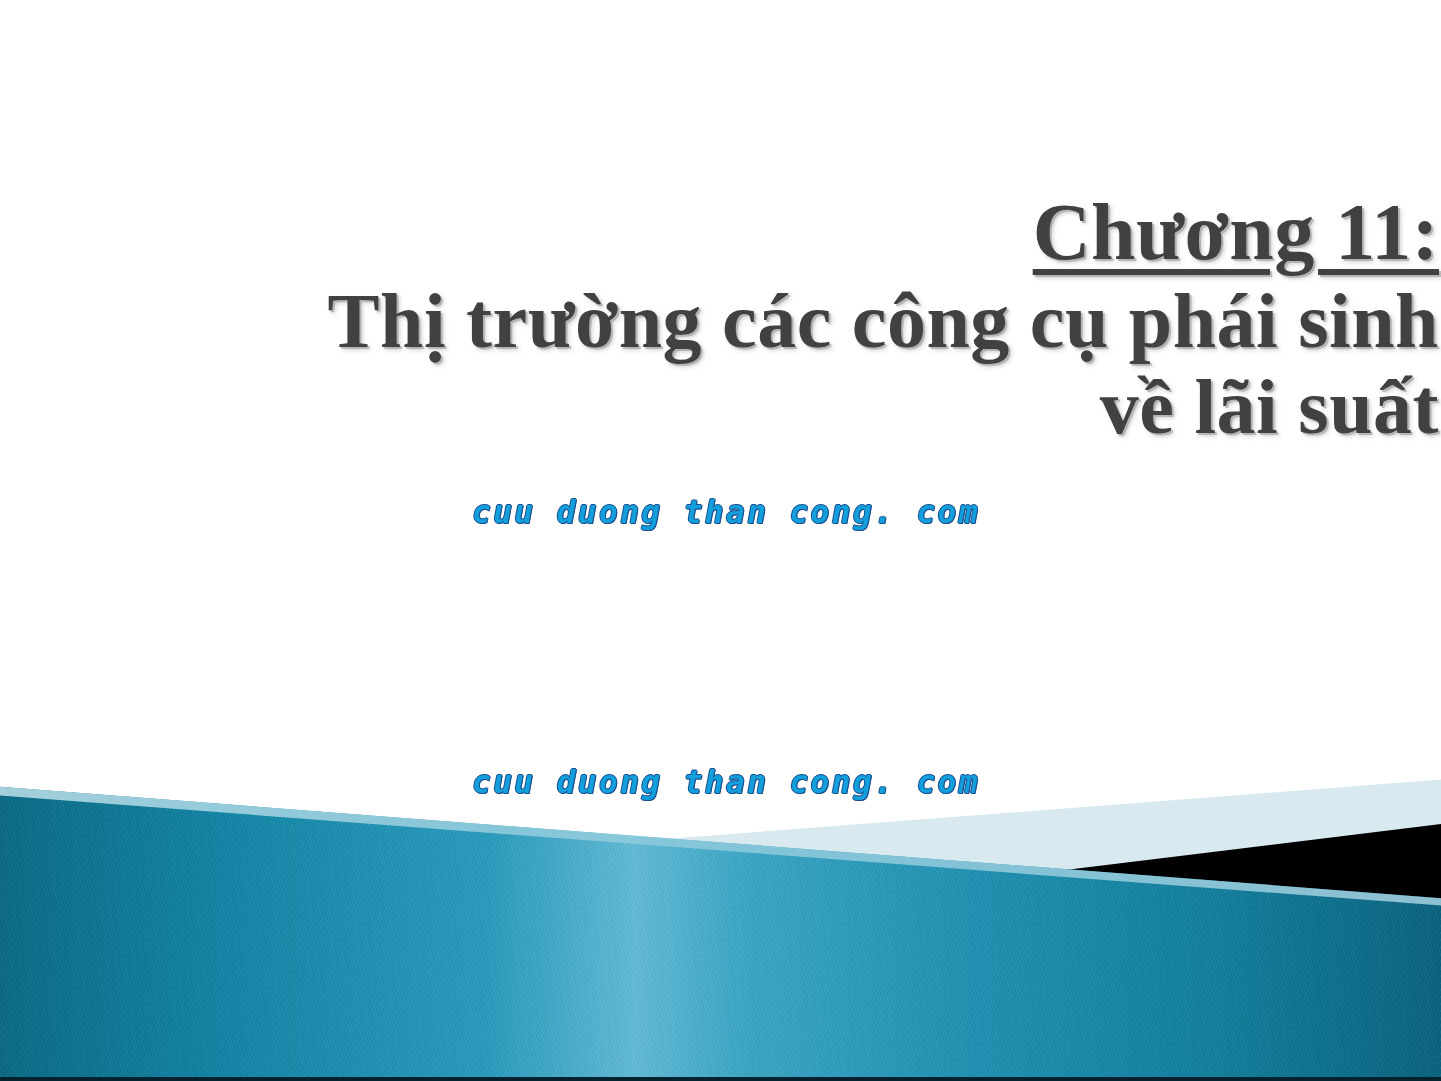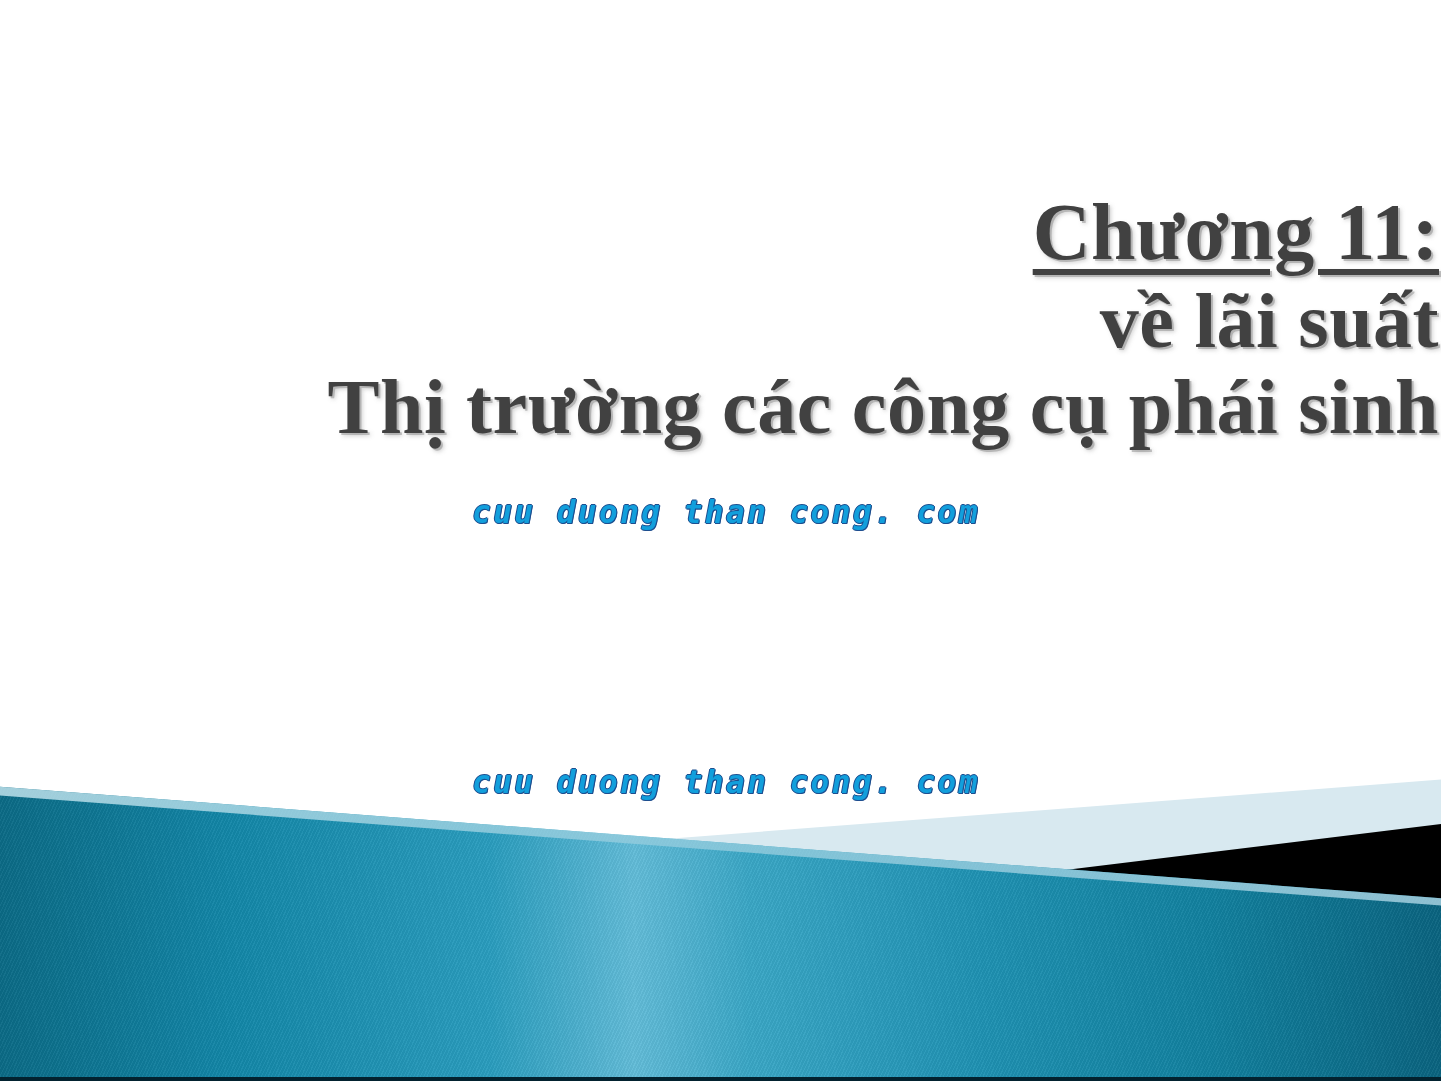--- a/index.html
+++ b/index.html
@@ -140,22 +140,22 @@
     background: #02222f;
   }
 </style>
 </head>
 <body>
 
 <div id="slide">
 
   <div class="title-block">
     <span class="title-line title-line-1"><span class="title-underline">Chương 11:</span></span>
+    <span class="title-line title-line-2">Thị trường các công cụ phái sinh</span>
     <span class="title-line title-line-3">về lãi suất</span>
-    <span class="title-line title-line-2">Thị trường các công cụ phái sinh</span>
   </div>
 
   <div class="watermark" id="watermark-top">cuu duong than cong. com</div>
 
   <div class="watermark" id="watermark-bottom">cuu duong than cong. com</div>
 
   <div class="band-layer" id="band-pale"></div>
   <div class="band-layer" id="band-black"></div>
   <div class="band-layer" id="band-teal"></div>
   <div class="band-layer" id="band-teal-edge"></div>

